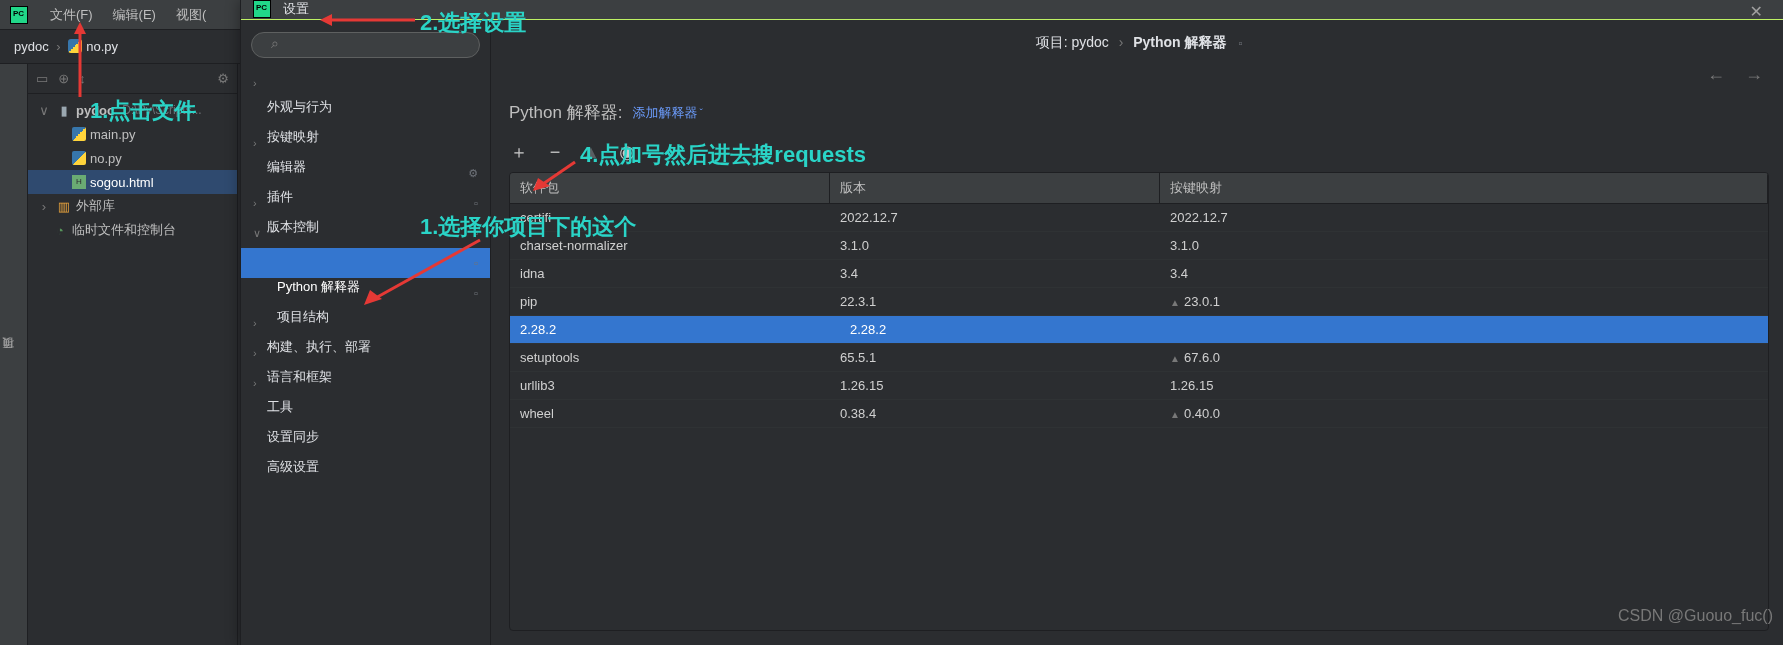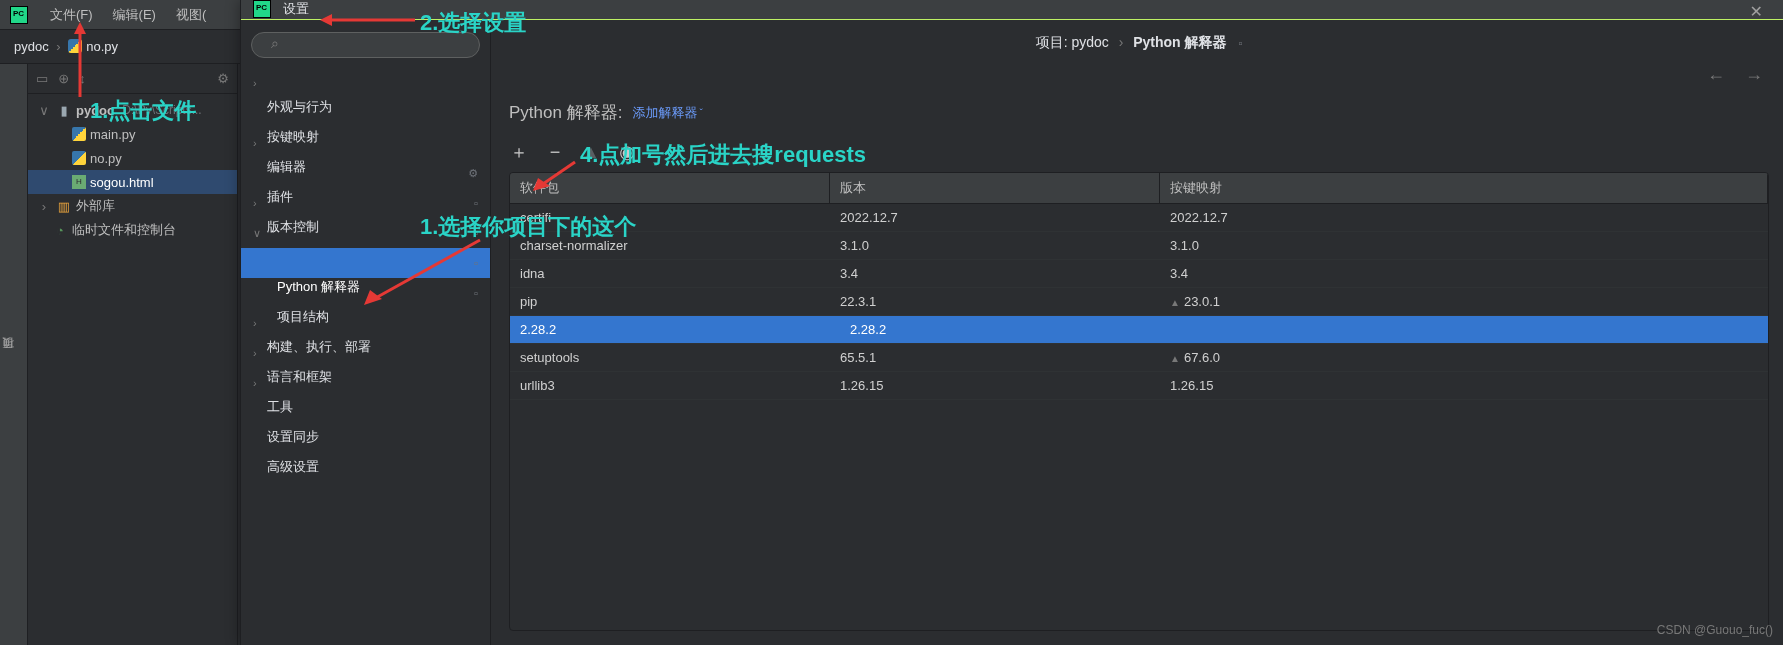--- a/index.html
+++ b/index.html
@@ -90,21 +90,21 @@
 .pkg-row { display: flex; border-bottom: 1px solid #2f3234; }
 .pkg-row > div { color: #d0d0d0; }
 .pkg-row.selected { background: #3476cf; }
 .pkg-row.selected > div { color: #fff; }
 .up-arrow { color: #787878; margin-right: 4px; font-size: 10px; }
 
 
 .annot { position: absolute; color: #2ad4c7; font-size: 22px; font-weight: 700; white-space: nowrap; pointer-events: none; z-index: 50; }
 .arrow-red { position: absolute; z-index: 51; }
 
-.watermark { position: absolute; right: 10px; bottom: 8px; color: #787878; font-size: 12px; }
+.watermark { position: absolute; right: 10px; bottom: 20px; color: #787878; font-size: 16px; }
 </style>
 </head>
 <body>
 
 <div class="ide-main">
   <div class="ide-titlebar">
     <div class="ide-logo"></div>
     <div class="ide-menu-item">文件(F)</div>
     <div class="ide-menu-item">编辑(E)</div>
     <div class="ide-menu-item">视图(</div>
@@ -289,20 +289,25 @@
             </div>
             <div class="pkg-row">
               <div class="pc1">setuptools</div>
               <div class="pc2">65.5.1</div>
               <div class="pc3"><span class="up-arrow">▲</span>67.6.0</div>
             </div>
             <div class="pkg-row">
               <div class="pc1">urllib3</div>
               <div class="pc2">1.26.15</div>
               <div class="pc3">1.26.15</div>
+            </div>
+            <div class="pkg-row">
+              <div class="pc1">wheel</div>
+              <div class="pc2">0.38.4</div>
+              <div class="pc3"><span class="up-arrow">▲</span>0.40.0</div>
             </div>
           </div>
       </div>
     </div>
   </div>
 </div>
 
 <div class="annot" style="left:90px; top:96px;">1.点击文件</div>
 <div class="annot" style="left:420px; top:8px;">2.选择设置</div>
 <div class="annot" style="left:420px; top:212px;">1.选择你项目下的这个</div>

